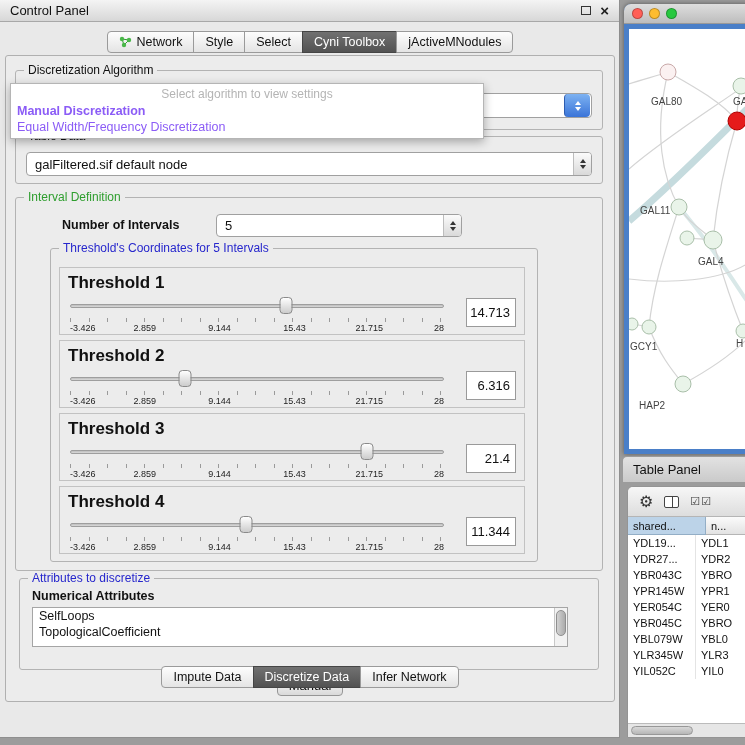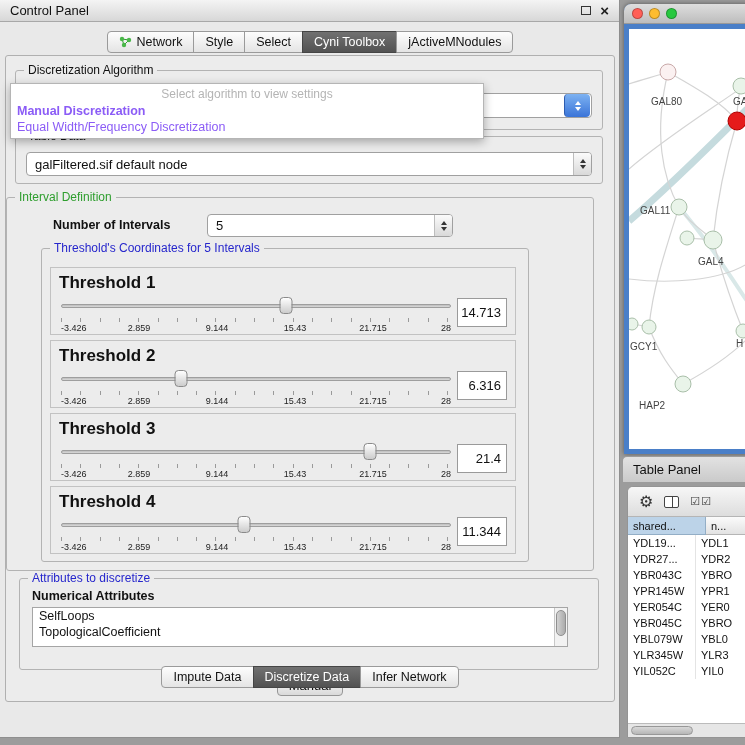--- a/index.html
+++ b/index.html
@@ -41,29 +41,29 @@
   #popup{left:10px;top:83px;width:474px;background:#fff;border:1px solid #b5b5b5;box-shadow:0 3px 9px rgba(0,0,0,.3);z-index:40;padding:2px 0 3px}
   #popup .hdr{text-align:center;color:#b4b4b4;font-size:12px;padding:1px 0 2px}
   #popup .item{font-size:12.5px;padding:1px 6px;color:#8b5cf6}
   #popup .item.bold{font-weight:bold}
 
   #algo-grp{left:9px;top:14px;width:588px;height:60px}
   #algo-combo{left:10px;top:22px;width:566px;height:25px}
   #td-grp{left:9px;top:80px;width:588px;height:48px}
   #td-combo{left:10px;top:15px;width:566px;height:24px}
 
-  #int-grp{left:0;top:141px;width:588px;height:374px}
+  #int-grp{left:9px;top:141px;width:588px;height:374px}
   .num-label{position:absolute;left:46px;top:20px;font-weight:bold;font-size:12.5px}
   #num-combo{left:200px;top:16px;width:246px;height:23px}
   #thr-grp{left:34px;top:50px;width:488px;height:314px}
 
   .thr-row{position:absolute;left:8px;width:466px;height:68px;border:1px solid #c2c2c2;background:#ececec;padding:5px 8px 0}
   .thr-label{font-weight:bold;font-size:17px}
   .thr-body{display:flex;margin-top:2px;align-items:flex-start}
-  .slider{position:relative;flex:1;height:42px;margin-right:4px}
+  .slider{position:relative;flex:1;height:42px;margin-right:20px}
   .track{position:absolute;left:2px;right:2px;top:9px;height:4px;background:linear-gradient(#bdbdbd,#dadada);border:1px solid #9e9e9e;border-radius:2px}
   .thumb{position:absolute;top:2px;width:13px;height:17px;background:linear-gradient(#fefefe,#cccccc);border:1px solid #8a8a8a;border-radius:4px;transform:translateX(-50%)}
   .ticks{position:absolute;left:2px;right:2px;top:23px;height:4px;background-image:repeating-linear-gradient(to right,#9a9a9a 0,#9a9a9a 1px,transparent 1px,transparent 4.95%)}
   .scale{position:absolute;left:2px;right:2px;top:28px;height:12px;font-size:9px;color:#222}
   .scale span{position:absolute;transform:translateX(-50%);white-space:nowrap}
   .thr-value{width:50px;height:29px;background:#fff;border:1px solid #9a9a9a;font-size:13px;display:flex;align-items:center;justify-content:flex-end;padding-right:5px;margin-top:3px}
 
   #attr-grp{left:13px;top:522px;width:580px;height:92px}
   .attr-sub{position:absolute;left:12px;top:10px;font-weight:bold;font-size:12.5px}
   #attrlist{position:absolute;left:12px;top:28px;width:536px;height:40px;background:#fff;border:1px solid #a5a5a5;font-size:12.5px;overflow:hidden}

